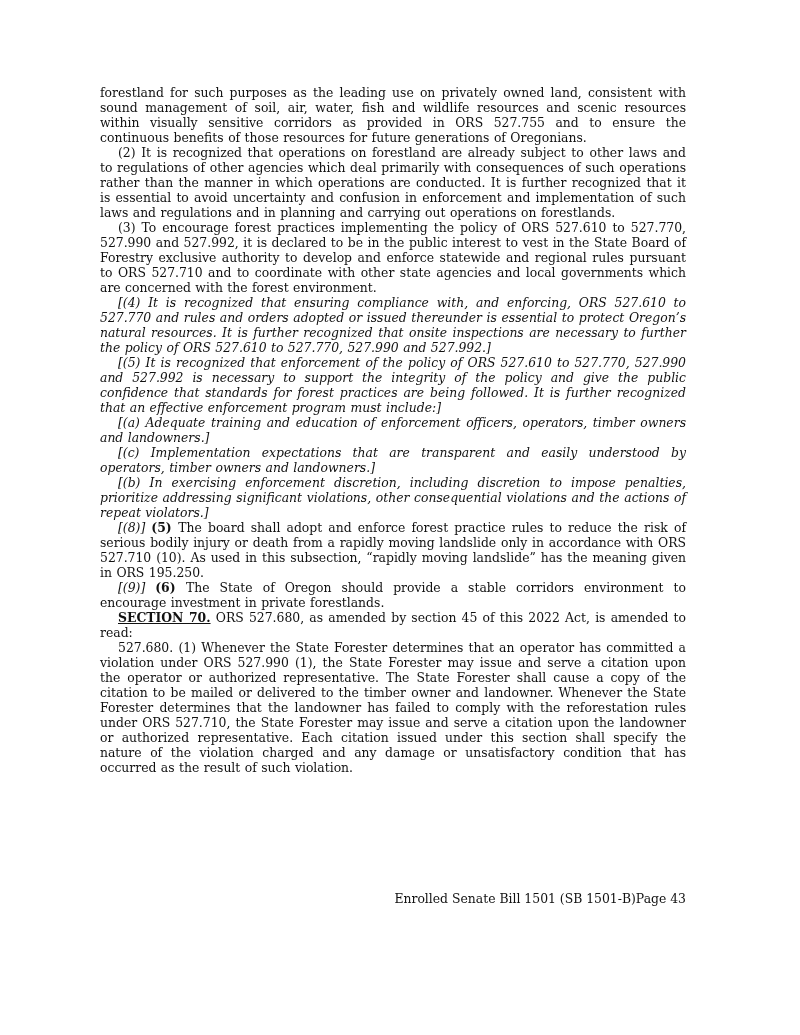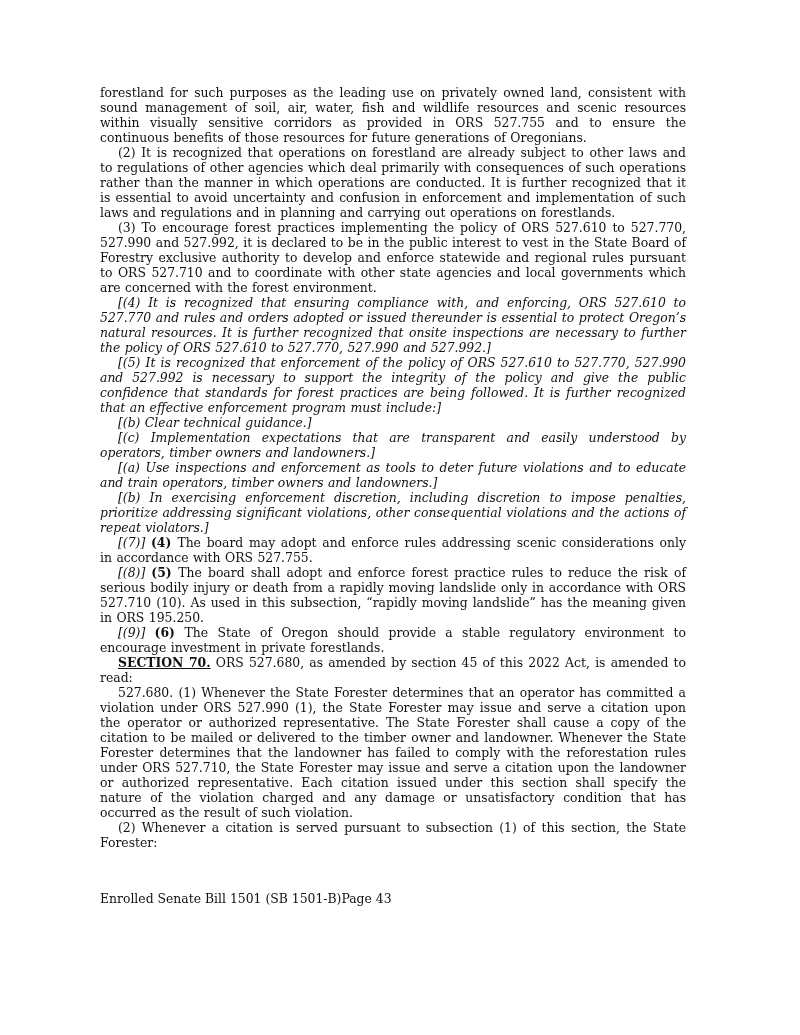--- a/index.html
+++ b/index.html
@@ -36,43 +36,40 @@
   .seg-normal { font-style: normal; font-weight: normal; }
   .seg-italic { font-style: italic; font-weight: normal; margin-top: 28px; }
   .seg-bold { font-style: normal; font-weight: bold; }
   .seg-bold-underline { font-style: normal; font-weight: bold; text-decoration: underline; margin-top: 40px; }
   .footer {
     position: absolute;
     left: 100px;
     top: 891px;
     width: 586px;
     display: flex;
-    justify-content: flex-start;
+    justify-content: flex-end;
     font-size: 12.4px;
     line-height: 15px;
   }
 </style>
 </head>
 <body>
 
 <div class="page">
   <div class="content">
       <p><span class="seg-normal">forestland for such purposes as the leading use on privately owned land, consistent with sound management of soil, air, water, fish and wildlife resources and scenic resources within visually sensitive corridors as provided in ORS 527.755 and to ensure the continuous benefits of those resources for future generations of Oregonians.</span></p>
       <p class="indent"><span class="seg-normal">(2) It is recognized that operations on forestland are already subject to other laws and to regulations of other agencies which deal primarily with consequences of such operations rather than the manner in which operations are conducted. It is further recognized that it is essential to avoid uncertainty and confusion in enforcement and implementation of such laws and regulations and in planning and carrying out operations on forestlands.</span></p>
       <p class="indent"><span class="seg-normal">(3) To encourage forest practices implementing the policy of ORS 527.610 to 527.770, 527.990 and 527.992, it is declared to be in the public interest to vest in the State Board of Forestry exclusive authority to develop and enforce statewide and regional rules pursuant to ORS 527.710 and to coordinate with other state agencies and local governments which are concerned with the forest environment.</span></p>
       <p class="indent"><span class="seg-italic">[(4) It is recognized that ensuring compliance with, and enforcing, ORS 527.610 to 527.770 and rules and orders adopted or issued thereunder is essential to protect Oregon’s natural resources. It is further recognized that onsite inspections are necessary to further the policy of ORS 527.610 to 527.770, 527.990 and 527.992.]</span></p>
       <p class="indent"><span class="seg-italic">[(5) It is recognized that enforcement of the policy of ORS 527.610 to 527.770, 527.990 and 527.992 is necessary to support the integrity of the policy and give the public confidence that standards for forest practices are being followed. It is further recognized that an effective enforcement program must include:]</span></p>
-      <p class="indent"><span class="seg-italic">[(b) Clear technical guidance.]</span></p>
+      <p class="indent"><span class="seg-italic">[(a) Adequate training and education of enforcement officers, operators, timber owners and landowners.]</span></p>
       <p class="indent"><span class="seg-italic">[(c) Implementation expectations that are transparent and easily understood by operators, timber owners and landowners.]</span></p>
-      <p class="indent"><span class="seg-italic">[(a) Use inspections and enforcement as tools to deter future violations and to educate and train operators, timber owners and landowners.]</span></p>
       <p class="indent"><span class="seg-italic">[(b) In exercising enforcement discretion, including discretion to impose penalties, prioritize addressing significant violations, other consequential violations and the actions of repeat violators.]</span></p>
-      <p class="indent"><span class="seg-italic">[(7)] </span><span class="seg-bold">(4) </span><span class="seg-normal">The board may adopt and enforce rules addressing scenic considerations only in accordance with ORS 527.755.</span></p>
       <p class="indent"><span class="seg-italic">[(8)] </span><span class="seg-bold">(5) </span><span class="seg-normal">The board shall adopt and enforce forest practice rules to reduce the risk of serious bodily injury or death from a rapidly moving landslide only in accordance with ORS 527.710 (10). As used in this subsection, “rapidly moving landslide” has the meaning given in ORS 195.250.</span></p>
-      <p class="indent"><span class="seg-italic">[(9)] </span><span class="seg-bold">(6) </span><span class="seg-normal">The State of Oregon should provide a stable regulatory environment to encourage investment in private forestlands.</span></p>
+      <p class="indent"><span class="seg-italic">[(9)] </span><span class="seg-bold">(6) </span><span class="seg-normal">The State of Oregon should provide a stable corridors environment to encourage investment in private forestlands.</span></p>
       <p class="indent"><span class="seg-bold-underline">SECTION 70.</span><span class="seg-normal"> ORS 527.680, as amended by section 45 of this 2022 Act, is amended to read:</span></p>
       <p class="indent"><span class="seg-normal">527.680. (1) Whenever the State Forester determines that an operator has committed a violation under ORS 527.990 (1), the State Forester may issue and serve a citation upon the operator or authorized representative. The State Forester shall cause a copy of the citation to be mailed or delivered to the timber owner and landowner. Whenever the State Forester determines that the landowner has failed to comply with the reforestation rules under ORS 527.710, the State Forester may issue and serve a citation upon the landowner or authorized representative. Each citation issued under this section shall specify the nature of the violation charged and any damage or unsatisfactory condition that has occurred as the result of such violation.</span></p>
-      <p class="indent"><span class="seg-normal">(2) Whenever a citation is served pursuant to subsection (1) of this section, the State Forester:</span></p>
     </div>
   <div class="footer">
     <span>Enrolled Senate Bill 1501 (SB 1501-B)</span>
     <span>Page 43</span>
   </div>
 </div>
 
 </body></html>

